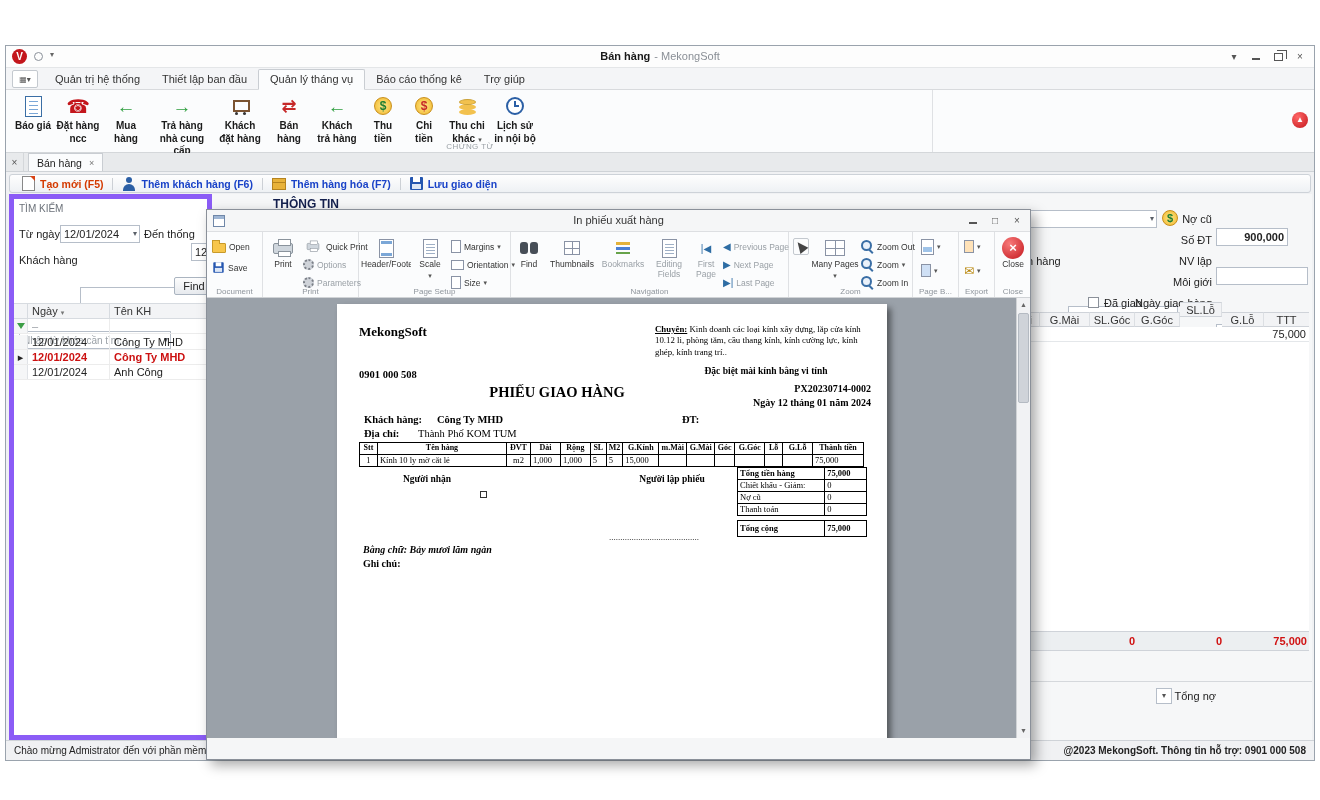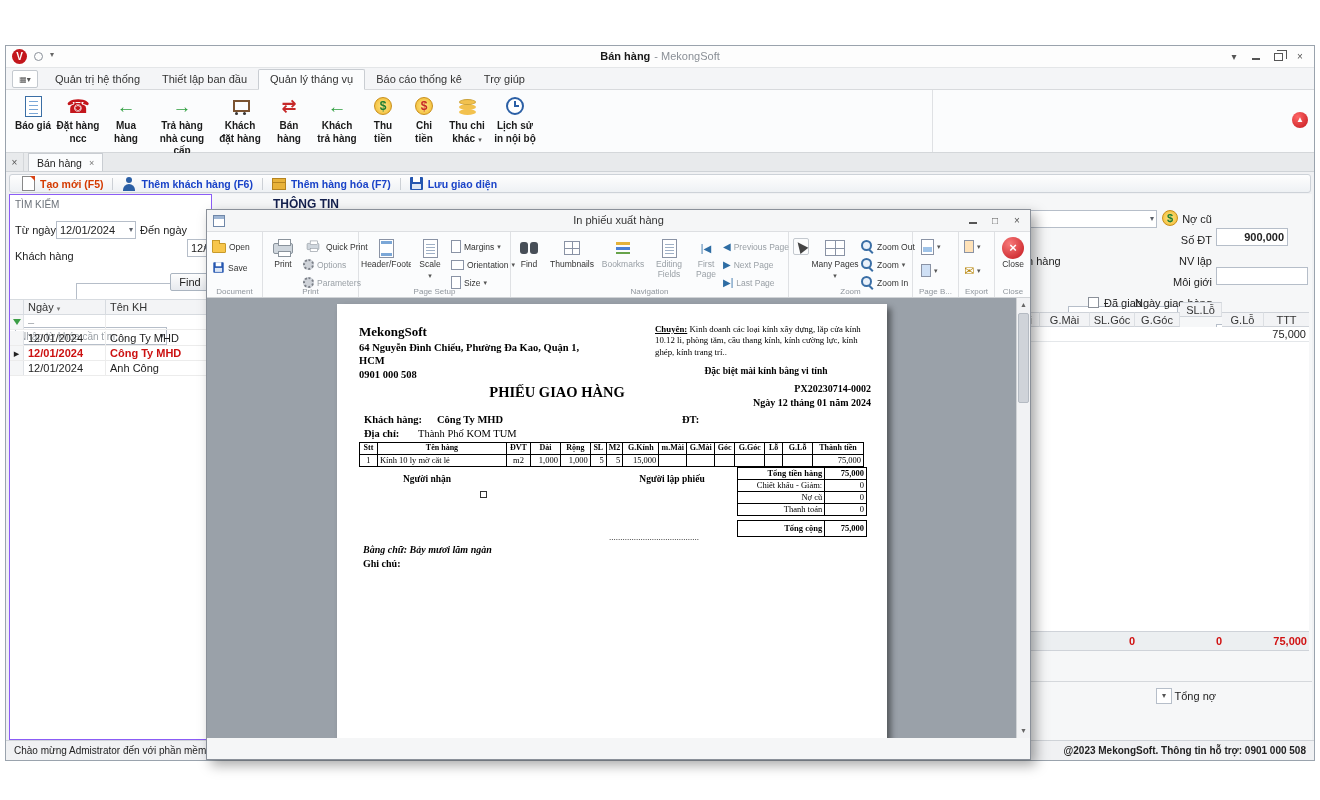--- a/index.html
+++ b/index.html
@@ -62,21 +62,21 @@
 .closeall{width:18px;display:flex;align-items:center;justify-content:center;color:#555;font-size:10px;border-right:1px solid #d4d7da}
 .doctab{background:#fbfcfd;border:1px solid #c9cdd2;border-bottom:none;margin-left:4px;padding:0 8px;font-size:10.5px;display:flex;align-items:center;gap:7px}
 .doctab .x{color:#777;font-size:9px}
 
 .actionbar{position:absolute;top:128px;left:3px;right:3px;height:19px;border:1px solid #cdd2d8;border-radius:3px;background:linear-gradient(#fefefe,#eef1f4);display:flex;align-items:center;padding:0 5px}
 .abtn{display:flex;align-items:center;gap:5px;font-size:10.5px;font-weight:bold;padding:0 7px;height:100%}
 .abtn .bl{color:#1a43c8}
 .abtn .rd{color:#d43a00}
 .asep{width:1px;height:12px;background:#ccd0d5;margin:0 2px}
 
-.leftpanel{position:absolute;left:3px;top:148px;width:203px;bottom:20px;background:#fff;border:1px solid #8b5cf6}
+.leftpanel{position:absolute;left:3px;top:148px;width:203px;bottom:20px;background:#fff;border:5px solid #8b5cf6}
 .lp-title{position:absolute;left:5px;top:4px;font-size:10px;color:#6b7179}
 .lbl{font-size:11px;color:#222;line-height:18px}
 .combo,.tbox{background:#fff;border:1px solid #b6bec9;height:18px;font-size:11px;padding:0 3px;line-height:16px;position:relative;overflow:hidden;white-space:nowrap}
 .combo{padding-right:13px}
 .combo:after{content:"▾";position:absolute;right:2px;top:50%;transform:translateY(-50%);font-size:8px;color:#5a6068}
 .ph{color:#9aa0a6;font-size:10px}
 .btn{background:linear-gradient(#fdfdfd,#e7eaee);border:1px solid #aab4c0;border-radius:2px;font-size:11px;text-align:center;line-height:16px;height:18px}
 .lgrid-h{position:absolute;left:0;right:0;top:104px;height:16px;background:#f3f4f6;border-top:1px solid #d7dbe0;border-bottom:1px solid #d7dbe0;display:flex}
 .lgh-cell{border-right:1px solid #d7dbe0;padding-left:4px;line-height:15px;font-size:11px;color:#333;position:relative}
 .lg-row{position:absolute;left:0;right:0;height:15px;display:flex;border-bottom:1px solid #ececec;font-size:11px}
@@ -142,21 +142,21 @@
 .preview{position:absolute;top:88px;left:0;right:0;bottom:21px;background:#9aa1a9;overflow:hidden}
 .vscroll{position:absolute;right:0;top:0;bottom:0;width:14px;background:#f1f2f4;border-left:1px solid #d0d3d6}
 .vs-btn{height:14px;text-align:center;font-size:7px;color:#666;line-height:14px}
 .vs-thumb{position:absolute;left:1px;right:1px;top:15px;height:90px;background:#cfd3d9;border:1px solid #b4bac2;border-radius:2px}
 .page{position:absolute;left:130px;top:6px;width:550px;height:620px;background:#fff;box-shadow:4px 4px 6px rgba(0,0,0,.45)}
 .doc{font-family:"Liberation Serif","DejaVu Serif",serif;color:#000}
 .doc .b{font-weight:bold}
 .dtable{border-collapse:collapse;font-family:"Liberation Serif","DejaVu Serif",serif;font-size:8.5px}
 .dtable th{font-size:8px;font-weight:bold}
 .dtable th,.dtable td{border:1px solid #000;padding:0 2px;height:12px;line-height:1.1}
-.num{text-align:right}
+.num{text-align:left}
 .ctr{text-align:center}
 .mstatus{position:absolute;left:0;right:0;bottom:0;height:21px;background:#f0f1f3;border-top:1px solid #cfd3d8;font-size:10px;color:#333}
 .zoomtrack{position:relative;width:88px;height:1px;background:#8a9099;margin:0 6px}
 .zoomtrack .tick{position:absolute;left:50%;top:-3px;width:1px;height:7px;background:#8a9099}
 .zoomthumb{position:absolute;left:41px;top:-4px;width:9px;height:9px;border-radius:50%;background:#f5f6f7;border:1px solid #666}
 </style>
 </head>
 <body>
 
 <div class="win">
@@ -253,20 +253,21 @@
           <span class="lbl9">Thu chi khác</span>
           <span class="cr">▾</span>
         </div>
         <div class="rbtn" style="width:50px">
           <span class="icw">
               <span class="ic-clock"></span>
             </span>
           <span class="lbl9">Lịch sử in nội bộ</span>
         </div>
       </div>
+      <div class="rgrouplabel">CHỨNG TỪ</div>
     </div>
     <div class="ribbon-collapse">▲</div>
   </div>
 
   <div class="doctabs">
     <div class="closeall">×</div>
     <div class="doctab">
       <span>Bán hàng</span>
       <span class="x">×</span>
     </div>
@@ -291,21 +292,21 @@
     <div class="abtn">
       <span class="ic-save"></span>
       <span class="bl">Lưu giao diện</span>
     </div>
   </div>
 
   <div class="leftpanel">
     <div class="lp-title">TÌM KIẾM</div>
     <div class="abs lbl" style="left:5px;top:26px">Từ ngày</div>
     <div class="abs combo" style="left:46px;top:26px;width:80px"><span>12/01/2024</span></div>
-    <div class="abs lbl" style="left:130px;top:26px">Đến ngày</div>
+    <div class="abs lbl" style="left:130px;top:26px">Đến thống</div>
     <div class="abs combo" style="left:177px;top:26px;width:24px"><span>12/01/2024</span></div>
     <div class="abs lbl" style="left:5px;top:52px">Khách hàng</div>
     <div class="abs tbox" style="left:66px;top:52px;width:135px"></div>
     <div class="abs combo" style="left:5px;top:78px;width:152px"><span class="ph">Nhập từ khóa cần tìm...</span></div>
     <div class="abs btn" style="left:160px;top:78px;width:40px">Find</div>
 
     <div class="lgrid-h">
       <div class="lgh-cell" style="width:14px;padding:0"></div>
       <div class="lgh-cell" style="width:82px"><span>Ngày</span> <span style="font-size:7px;color:#777">▾</span></div>
       <div class="lgh-cell" style="flex:1;border-right:none"><span>Tên KH</span></div>
@@ -571,21 +572,20 @@
             </span>
           <span class="t">Close</span>
         </div>
         <div class="mglbl">Close</div>
       </div>
     </div>
 
     <div class="preview">
       <div class="page doc">
         <div class="abs b" style="left:22px;top:20px;font-size:13px">MekongSoft</div>
-        <div class="abs b" style="left:22px;top:37px;width:245px;font-size:10.5px;line-height:1.25">64 Nguyễn Đình Chiểu, Phường Đa Kao, Quận 1, HCM</div>
         <div class="abs b" style="left:22px;top:65px;font-size:10.5px">0901 000 508</div>
 
         <div class="abs" style="left:318px;top:20px;width:222px;font-size:8.8px;line-height:1.3">
           <span class="b" style="text-decoration:underline">Chuyên:</span>
           <span>Kinh doanh các loại kính xây dựng, lắp cửa kính 10.12 li, phòng tắm, cầu thang kính, kính cường lực, kính ghép, kính trang trí..</span>
         </div>
         <div class="abs b" style="left:318px;top:62px;width:222px;font-size:9.5px;text-align:center">Đặc biệt mài kính bằng vi tính</div>
 
         <div class="abs b" style="left:95px;top:80px;width:250px;text-align:center;font-size:14.5px">PHIẾU GIAO HÀNG</div>
         <div class="abs b rr" style="left:412px;top:79px;width:122px;font-size:10px">PX20230714-0002</div>

